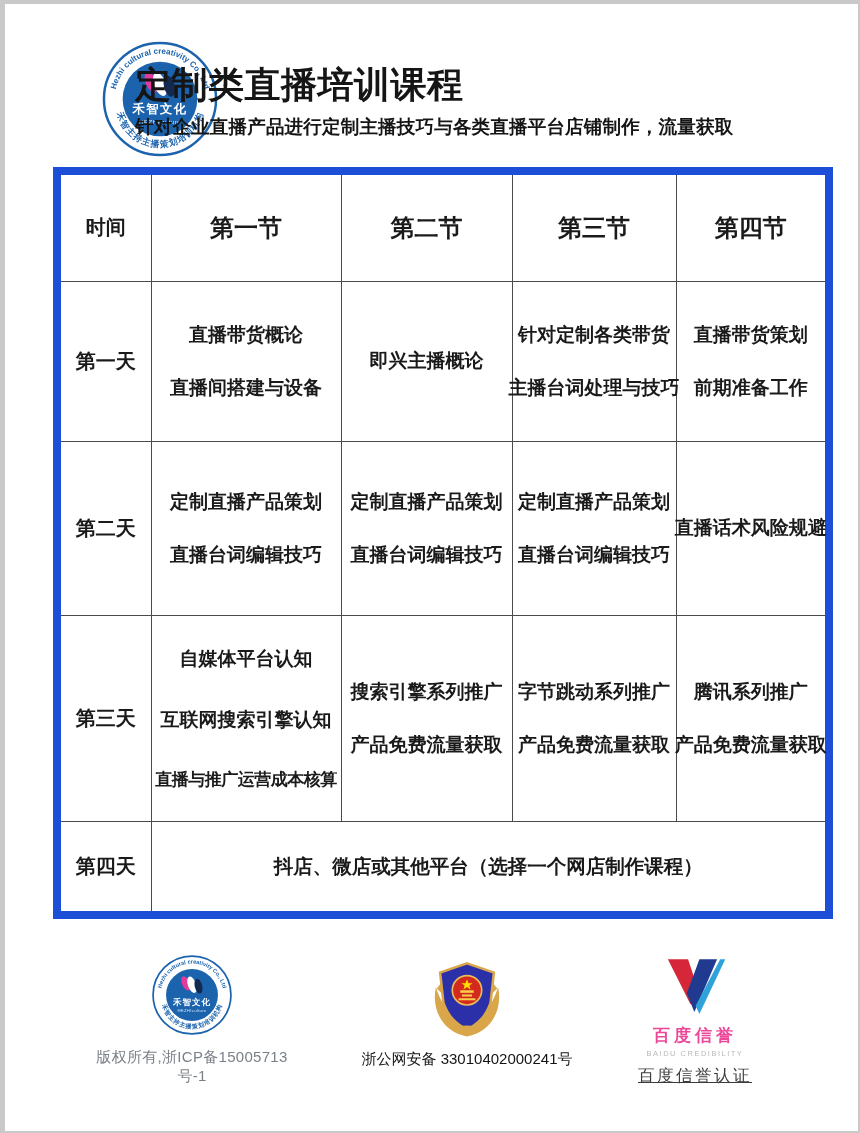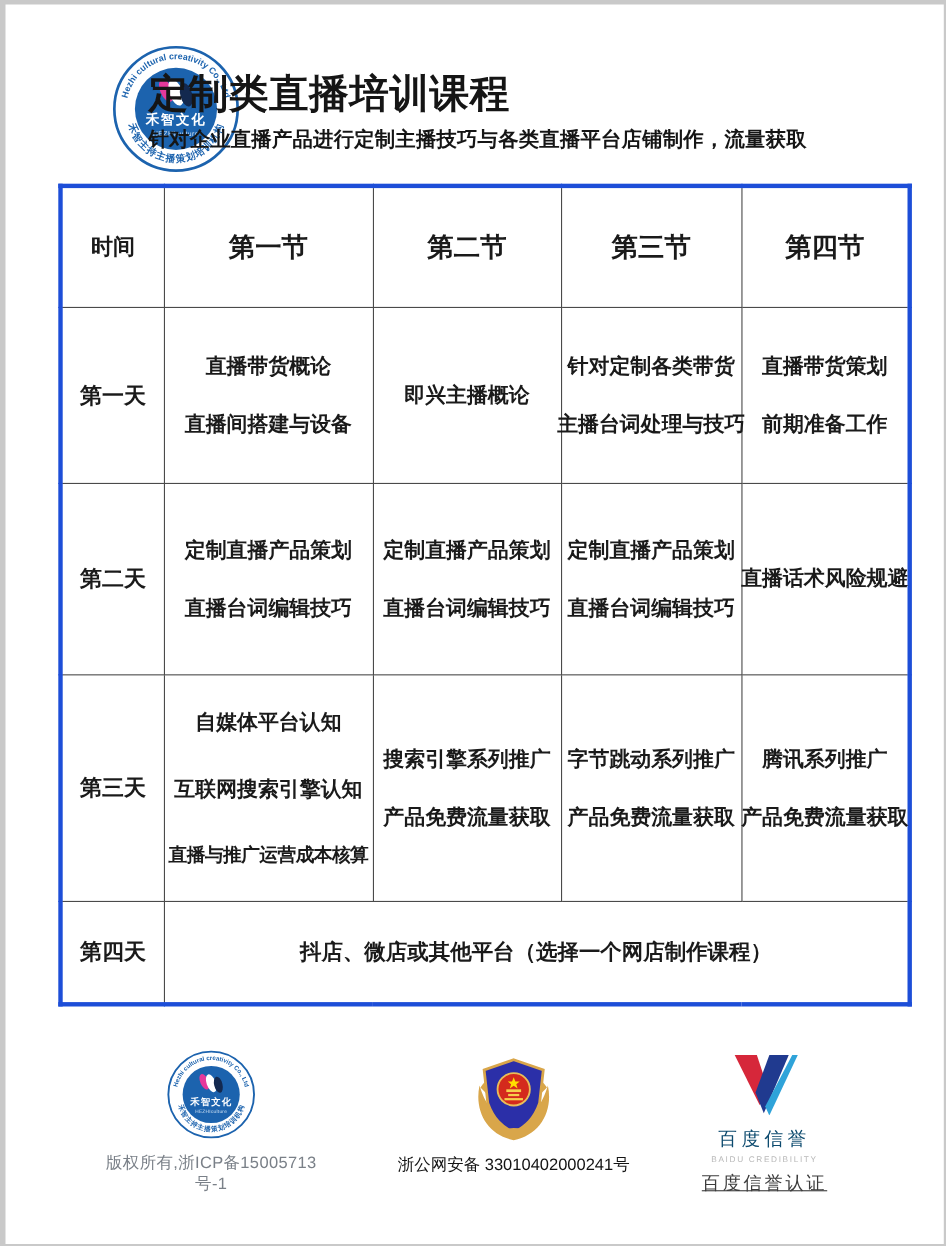--- a/index.html
+++ b/index.html
@@ -19,41 +19,41 @@
   
   .logo-header { position:absolute; left:96px; top:36px; width:118px; height:118px; }
   .header-text { position:absolute; left:130px; top:60px; width:660px; text-align:left; }
   .page-title  { font-size:36px; font-weight:bold; color:#151515; letter-spacing:0.5px; line-height:1.15; }
   .page-subtitle { margin-top:9px; font-size:18.5px; font-weight:bold; color:#151515; letter-spacing:0.2px; }
 
   
   table.schedule {
     position:absolute; left:48px; top:163px;
     width:772px; border-collapse:collapse; table-layout:fixed;
-    border:4px solid #1d4ed8;
+    border:8px solid #1d4ed8;
   }
   table.schedule td, table.schedule th {
     border:1px solid #4a4a4a; vertical-align:middle; text-align:center;
     font-weight:bold; color:#1a1a1a; padding:0 4px;
   }
   th.time-head, td.day-cell { font-size:20px; }
   th.section-head { font-size:24px; }
   .cell-lines { display:flex; flex-direction:column; align-items:center; gap:27px; font-size:19px; }
   .cell-lines .line { white-space:nowrap; }
   .cell-lines .line.tight { font-size:17px; letter-spacing:-0.5px; }
   td.merged-cell { text-align:left; padding-left:9px; font-size:19.5px; }
 
   
   .footer-block { position:absolute; display:flex; flex-direction:column; align-items:center; text-align:center; }
   .footer-left  { left:87px;  top:950px; width:200px; }
   .footer-mid   { left:337px; top:948px; width:250px; }
   .footer-right { left:595px; top:952px; width:190px; }
   .icp-text    { margin-top:12px; font-size:15px; color:#7a8088; letter-spacing:0.3px; }
   .police-text { margin-top:8px;  font-size:15px; font-weight:normal; color:#141414; }
-  .baidu-cn    { margin-top:10px; font-size:17px; color:#0c4a6e; letter-spacing:4px; }
+  .baidu-cn    { margin-top:10px; font-size:17px; color:#ec4899; letter-spacing:4px;font-weight:bold; }
   .baidu-en    { margin-top:2px;  font-size:7.5px; color:#b8b8b8; letter-spacing:1.5px; }
   .baidu-cert  { margin-top:7px;  font-size:16.5px; color:#3c3c3c; letter-spacing:2.5px;text-decoration:underline; }
 </style>
 </head>
 <body>
 
 <div class="page">
 
   <svg width="0" height="0" style="position:absolute">
     <defs>

